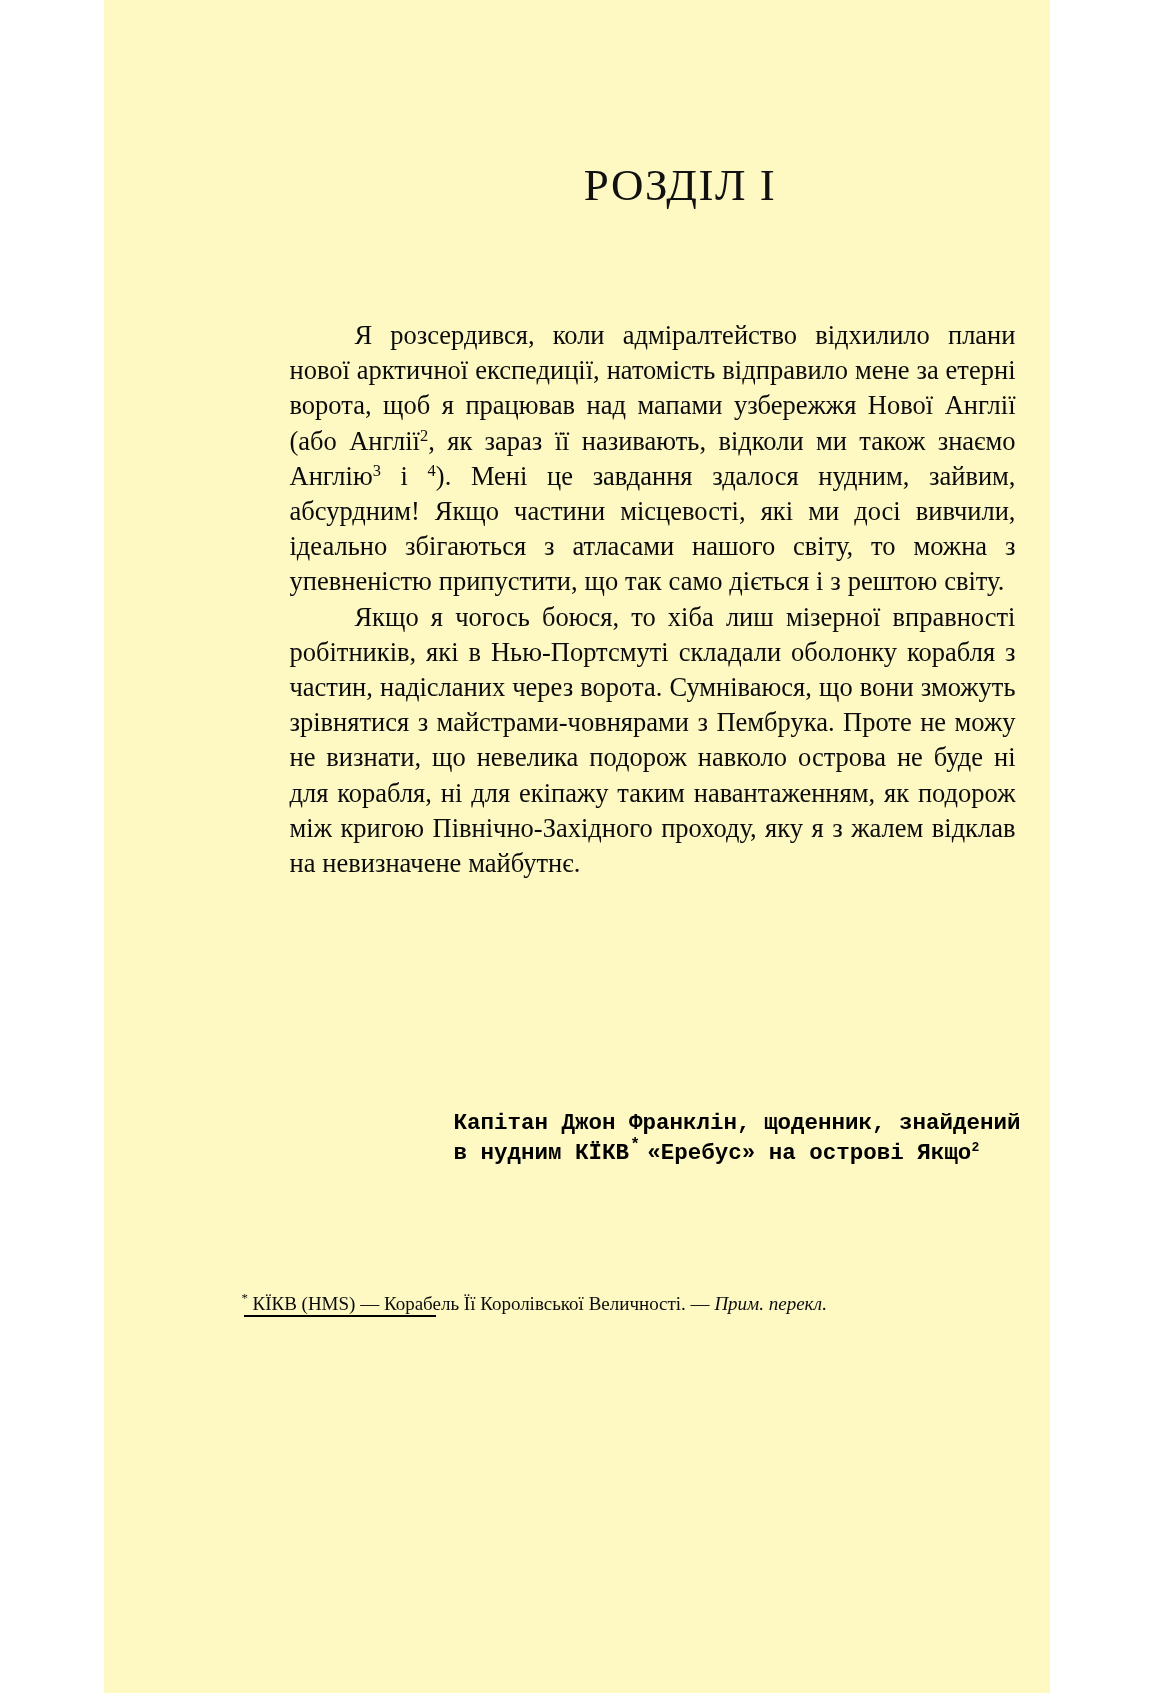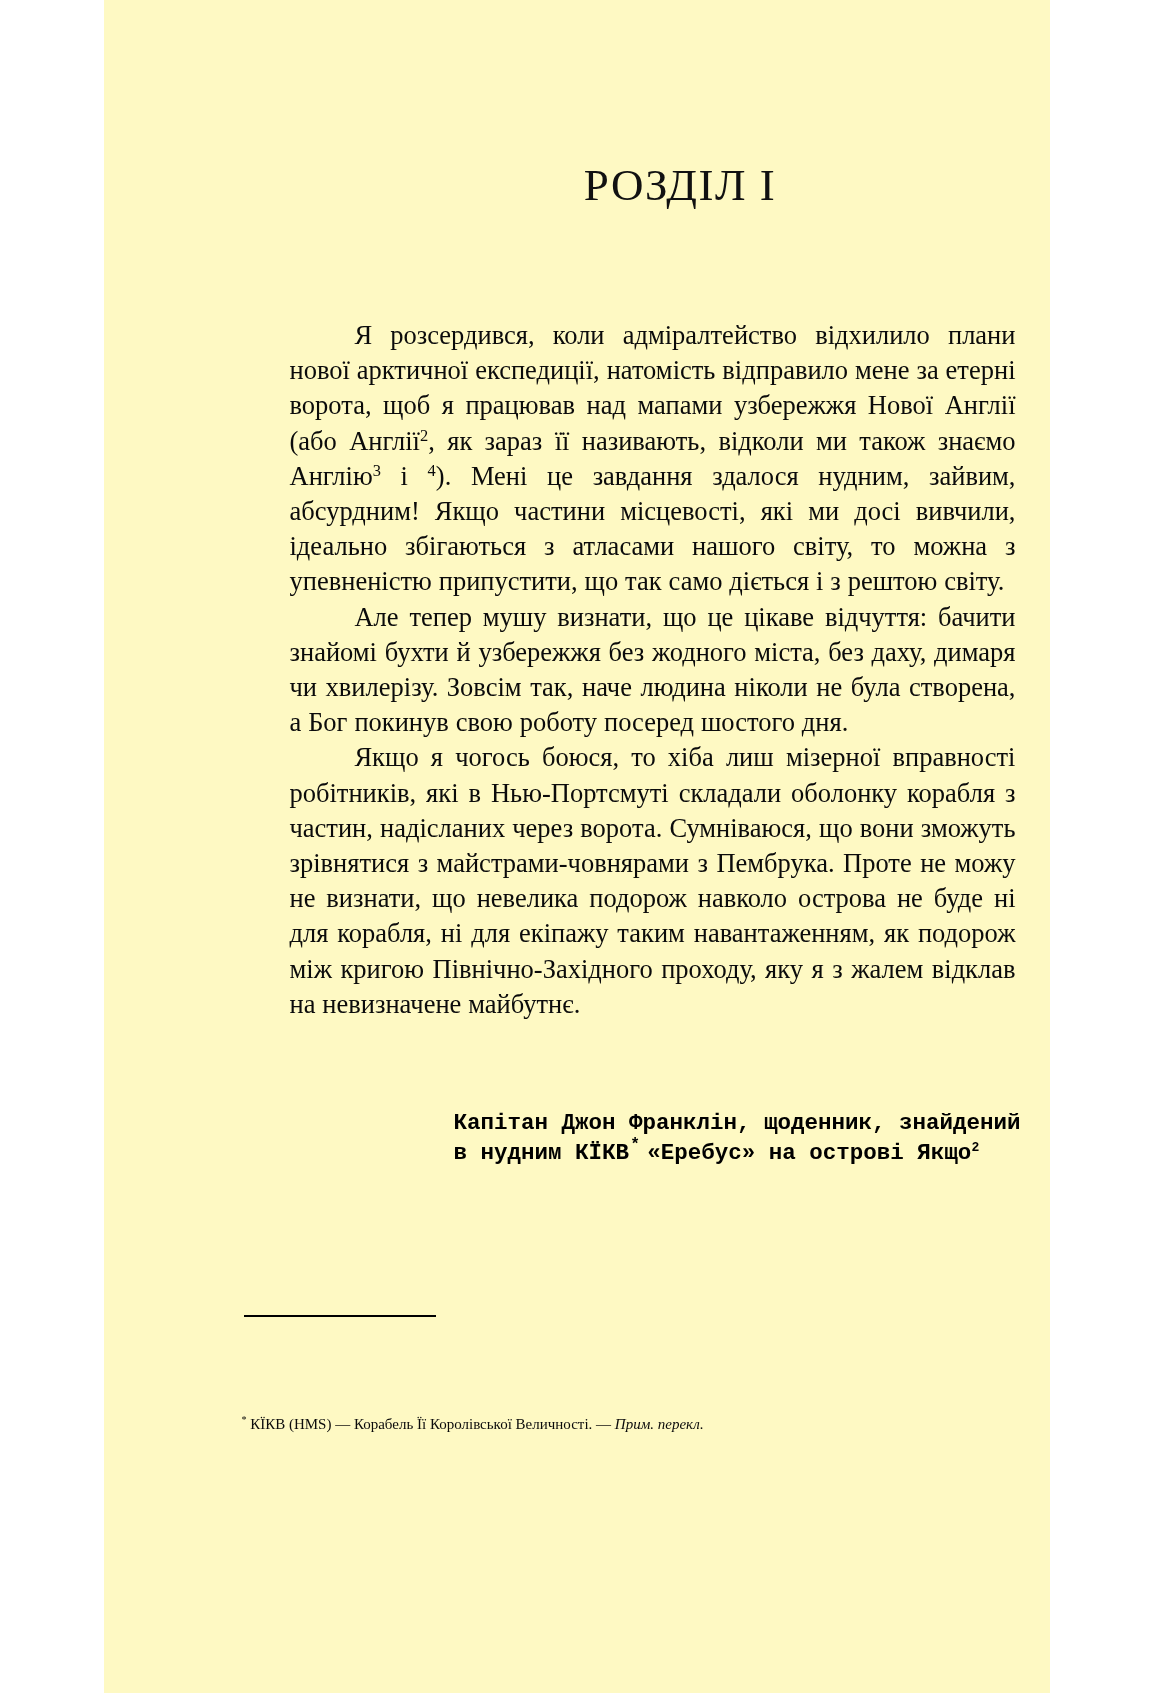--- a/index.html
+++ b/index.html
@@ -100,25 +100,25 @@
     position: absolute;
     top: 1315px;
     left: 140px;
     width: 192px;
     height: 0;
     border-top: 2.4px solid #000000;
   }
 
   .footnote {
     position: absolute;
-    top: 1408px;
+    top: 1288px;
     left: 138px;
     width: 830px;
     font-family: "Liberation Serif", "DejaVu Serif", serif;
-    font-size: 15px;
+    font-size: 19px;
     line-height: 32px;
     color: #0b0b0b;
     font-style: normal;
   }
   .footnote .fn-marker {
     font-size: 0.68em;
     vertical-align: 0.6em;
     line-height: 0;
     padding-right: 0.35em;
   }
@@ -142,21 +142,20 @@
 <body>
 
 <div class="page">
 
   <h1 class="chapter-heading">РОЗДІЛ I</h1>
 
   <div class="text-column">
 
     <p class="body-paragraph">Я розсердився, коли адміралтейство відхилило плани нової арктичної експедиції, натомість відправило мене за етерні ворота, щоб я працював над мапами узбережжя Нової Англії (або Англії<sup>2</sup>, як зараз її називають, відколи ми також знаємо Англію<sup>3</sup> і <sup>4</sup>). Мені це завдання здалося нудним, зайвим, абсурдним! Якщо частини місцевості, які ми досі вивчили, ідеально збігаються з атласами нашого світу, то можна з упевненістю припустити, що так само діється і з рештою світу.</p>
 
-    <p class="body-paragraph">Але тепер мушу визнати, що це цікаве відчуття: бачити знайомі бухти й узбережжя без жодного міста, без даху, димаря чи хвилерізу. Зовсім так, наче людина ніколи не була створена, а Бог покинув свою роботу посеред шостого дня.</p>
 
     <p class="body-paragraph">Якщо я чогось боюся, то хіба лиш мізерної вправності робітників, які в Нью-Портсмуті складали оболонку корабля з частин, надісланих через ворота. Сумніваюся, що вони зможуть зрівнятися з майстрами-човнярами з Пембрука. Проте не можу не визнати, що невелика подорож навколо острова не буде ні для корабля, ні для екіпажу таким навантаженням, як подорож між кригою Північно-Західного проходу, яку я з жалем відклав на невизначене майбутнє.</p>
 
   </div>
 
   <div class="attribution">
     <span class="attr-line">Капітан Джон Франклін, щоденник, знайдений</span>
     <span class="attr-line">
       <span>в нудним КЇКВ</span><sup class="star-marker">*</sup><span>«Еребус» на острові Якщо</span><sup>2</sup>
     </span>

